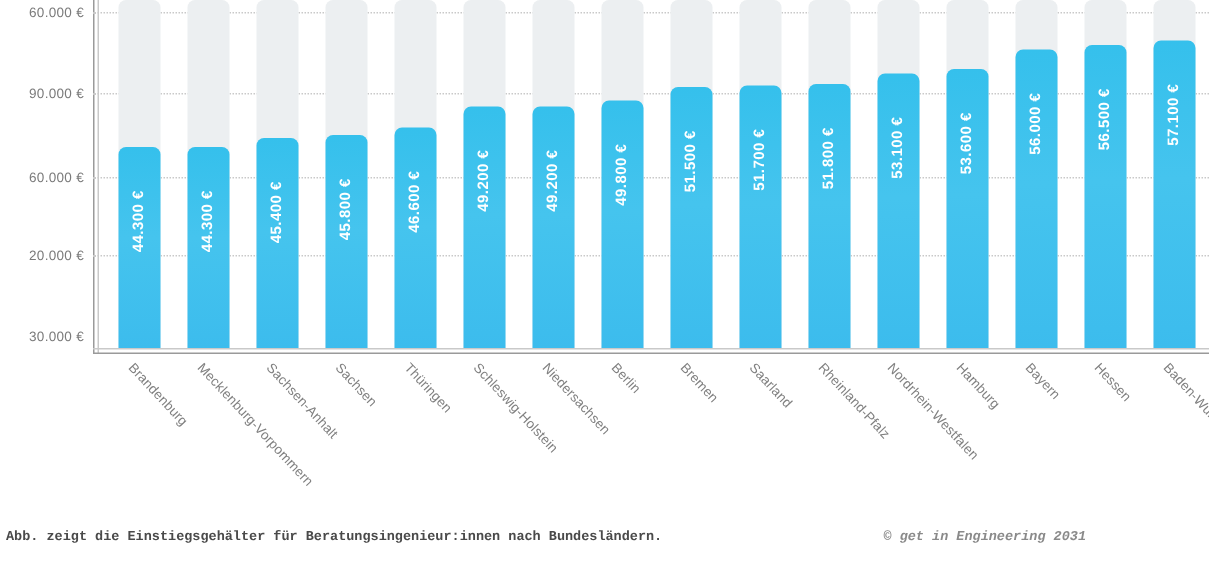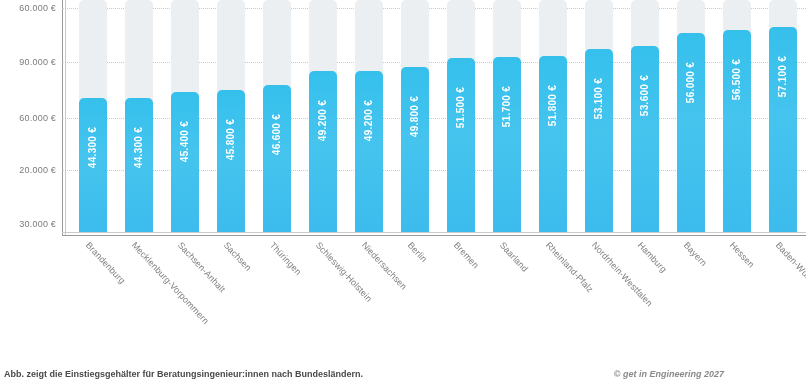--- a/index.html
+++ b/index.html
@@ -96,21 +96,21 @@
     top:2px;left:50%;
     font-size:9px;color:#808080;
     white-space:nowrap;
     transform-origin:left top;
     transform:translateX(-2px) rotate(47deg);
     letter-spacing:0.1px;
   }
 
   
   .footer{
-    position:absolute;left:0;bottom:0;width:730px;height:14px;
+    position:absolute;left:0;bottom:16px;width:730px;height:14px;font-family:Liberation Mono, monospace;
   }
   .footer-caption{
     position:absolute;left:4px;top:0;
     font-size:9px;font-weight:bold;color:#4a4a4a;white-space:nowrap;
   }
   .footer-copyright{
     position:absolute;right:6px;top:0;
     font-size:9px;font-weight:bold;font-style:italic;color:#8a8a8a;white-space:nowrap;
   }
 </style>
@@ -287,16 +287,16 @@
           <div class="cat-text">Hessen</div>
         </div>
         <div class="cat-slot">
           <div class="cat-text">Baden-Württemberg</div>
         </div>
       </div>
   </div>
 
   <div class="footer">
     <div class="footer-caption">Abb. zeigt die Einstiegsgehälter für Beratungsingenieur:innen nach Bundesländern.</div>
-    <div class="footer-copyright">© get in Engineering 2027</div>
+    <div class="footer-copyright">© get in Engineering 2031</div>
   </div>
 
 </div>
 
 </body></html>

